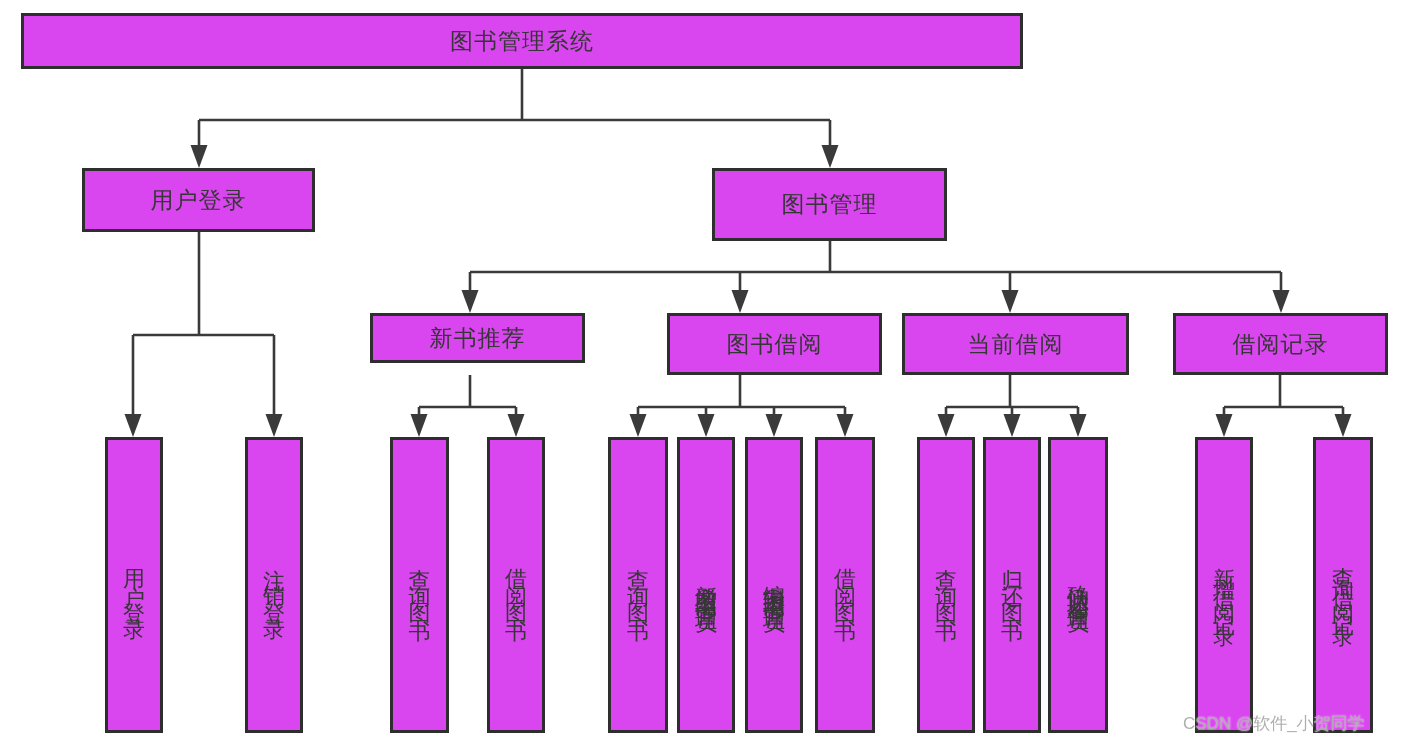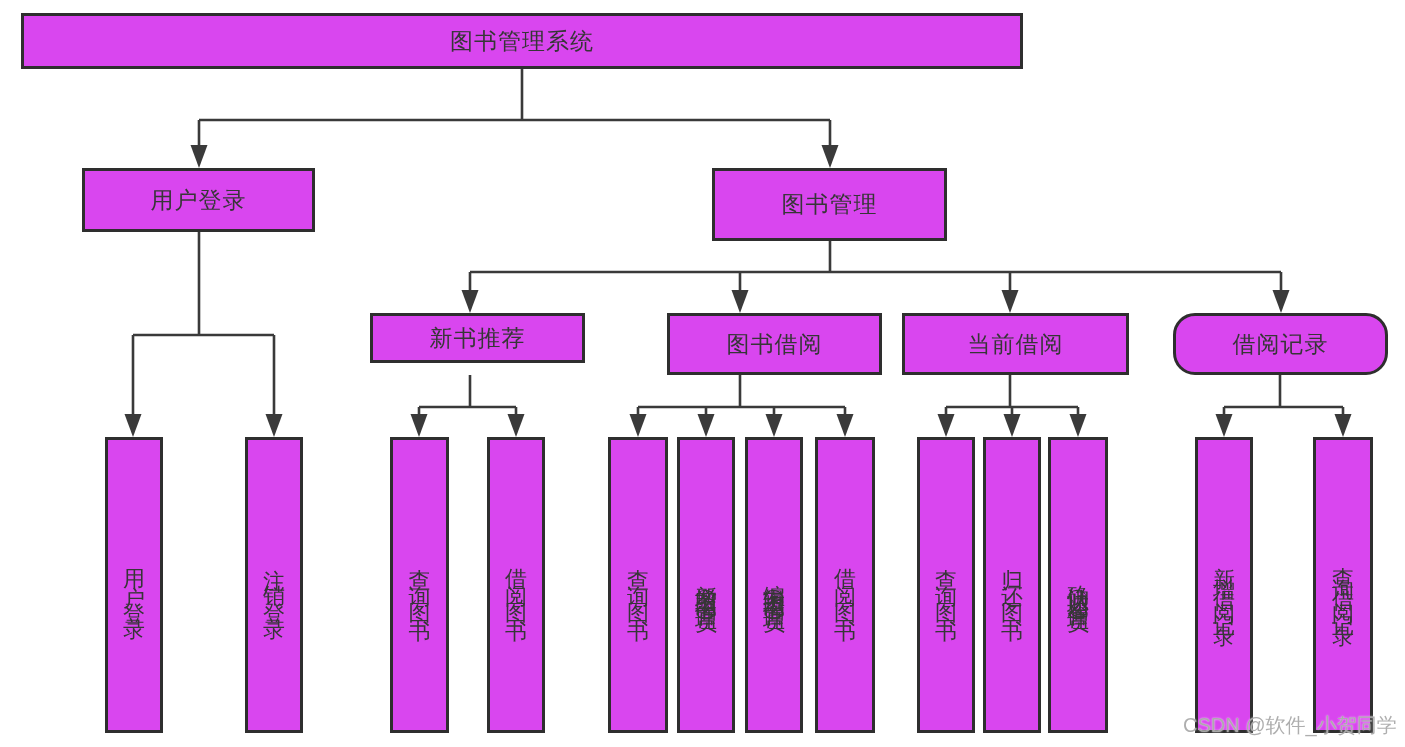--- a/index.html
+++ b/index.html
@@ -16,21 +16,21 @@
   .hnode span{font-size:23px;letter-spacing:1px;white-space:nowrap;}
   .leaf span{
     writing-mode:vertical-rl;text-orientation:mixed;
     font-size:22px;line-height:1;white-space:nowrap;
   }
   .sp-w{letter-spacing:17px;}
   .sp-m{letter-spacing:12px;}
   .sp-t{letter-spacing:4px;}
   .watermark{
     position:absolute;left:1183px;top:712px;z-index:5;
-    font-size:20px;color:rgba(170,170,170,0.95);white-space:nowrap;
+    font-size:17px;color:rgba(170,170,170,0.95);white-space:nowrap;
     text-shadow:0 0 2px rgba(255,255,255,0.8);
   }
 </style>
 </head>
 <body>
 
 <div class="canvas">
 
   <svg class="connector-layer" viewBox="0 0 1405 747" xmlns="http://www.w3.org/2000/svg">
     <defs>
@@ -88,21 +88,21 @@
 
   <div class="node hnode" style="left:362px;top:313px;width:215px;height:50px;margin-left:8px;">
     <span>新书推荐</span>
   </div>
   <div class="node hnode" style="left:667px;top:313px;width:215px;height:62px;">
     <span>图书借阅</span>
   </div>
   <div class="node hnode" style="left:902px;top:313px;width:227px;height:62px;">
     <span>当前借阅</span>
   </div>
-  <div class="node hnode" style="left:1173px;top:313px;width:215px;height:62px;border-radius:22px;">
+  <div class="node hnode" style="left:1173px;top:313px;width:215px;height:62px;">
     <span>借阅记录</span>
   </div>
 
   <div class="node leaf" style="left:105px;top:437px;width:58px;height:296px;">
     <span class="sp-w">用户登录</span>
   </div>
   <div class="node leaf" style="left:245px;top:437px;width:58px;height:296px;">
     <span class="sp-w">注销登录</span>
   </div>
 

